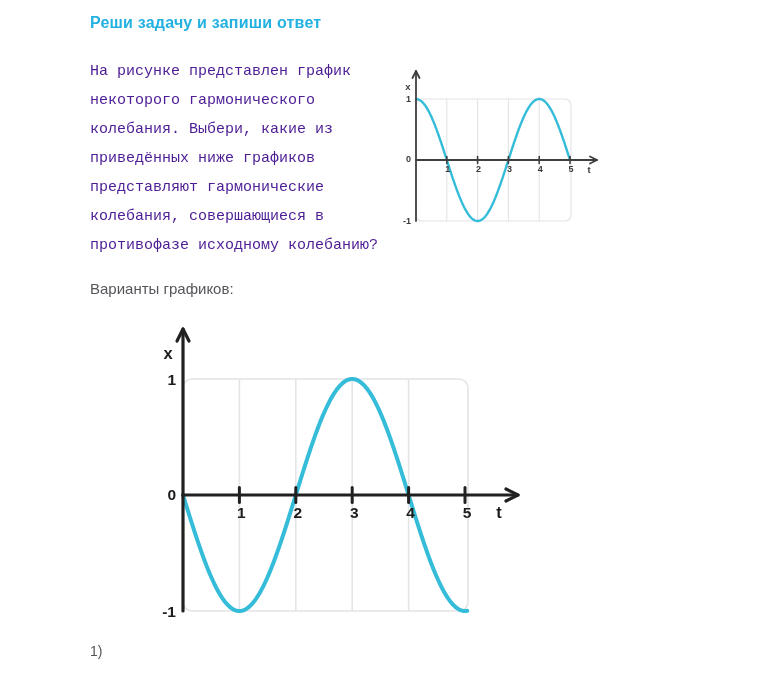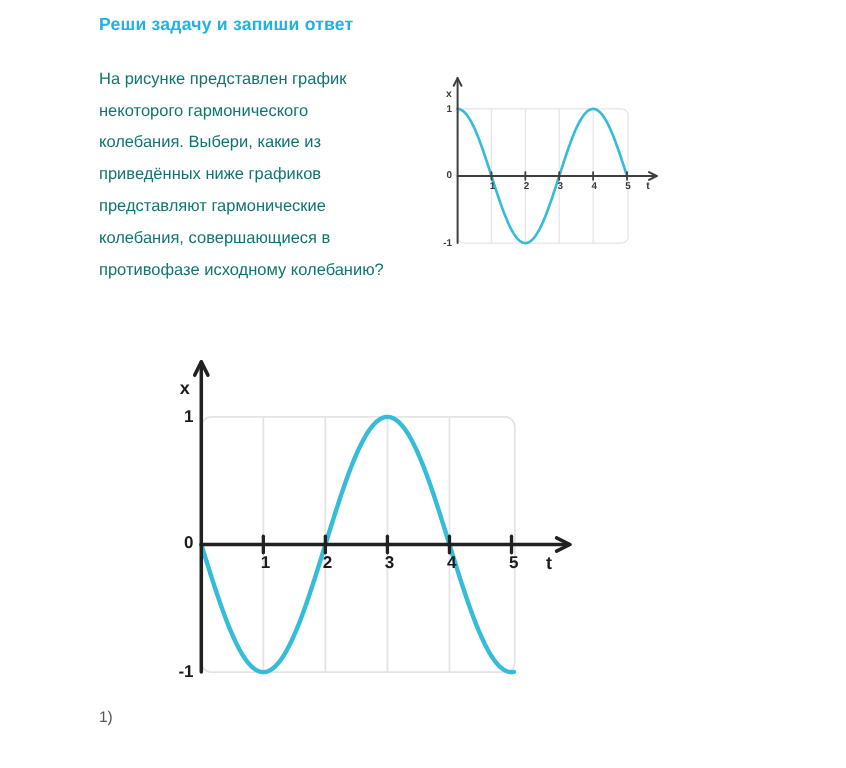--- a/index.html
+++ b/index.html
@@ -67,21 +67,21 @@
     font-family: "Liberation Sans", "DejaVu Sans", sans-serif;
   }
 </style>
 </head>
 <body>
 
 <div class="page">
 
   <div class="task-title" style="color: rgb(34, 177, 224); text-align: center;">Реши задачу и запиши ответ</div>
 
-  <div class="problem-text" style="color: #0f766e;">На рисунке представлен график
+  <div class="problem-text" style="color: #4c1d95; font-family: Liberation Mono, monospace;">На рисунке представлен график
 некоторого гармонического
 колебания. Выбери, какие из
 приведённых ниже графиков
 представляют гармонические
 колебания, совершающиеся в
 противофазе исходному колебанию?</div>
 
   <div class="small-chart"><svg width="212" height="185" viewBox="0 0 212 185">
         <rect x="21" y="41" width="155" height="122" rx="6" fill="none" stroke="#e4e4e8" stroke-width="1.1"></rect>
         <line x1="51.8" y1="41" x2="51.8" y2="163" stroke="#e4e4e8" stroke-width="1.1"></line>
@@ -103,20 +103,21 @@
         <text x="114.4" y="111" fill="#3a3a3a" font-size="9" font-weight="700" text-anchor="middle" dominant-baseline="central">3</text>
         <text x="145.2" y="111" fill="#3a3a3a" font-size="9" font-weight="700" text-anchor="middle" dominant-baseline="central">4</text>
         <text x="176" y="111" fill="#3a3a3a" font-size="9" font-weight="700" text-anchor="middle" dominant-baseline="central">5</text>
         <text x="16" y="41" fill="#3a3a3a" font-size="9" font-weight="700" text-anchor="end" dominant-baseline="central">1</text>
         <text x="16" y="101" fill="#3a3a3a" font-size="9" font-weight="700" text-anchor="end" dominant-baseline="central">0</text>
         <text x="16" y="163" fill="#3a3a3a" font-size="9" font-weight="700" text-anchor="end" dominant-baseline="central">-1</text>
         <text x="13" y="28" fill="#3a3a3a" font-size="9.5" font-weight="700" text-anchor="middle" dominant-baseline="central">x</text>
         <text x="194" y="111" fill="#3a3a3a" font-size="9.5" font-weight="700" text-anchor="middle" dominant-baseline="central">t</text>
       </svg></div>
 
+  <div class="options-label" style="color: rgb(85, 86, 90);">Варианты графиков:</div>
 
   <div class="big-chart"><svg width="385" height="302" viewBox="0 0 385 302">
         <rect x="33" y="57" width="285" height="232" rx="9" fill="none" stroke="#e4e4e8" stroke-width="1.6"></rect>
         <line x1="89.4" y1="57" x2="89.4" y2="289" stroke="#e4e4e8" stroke-width="1.6"></line>
         <line x1="145.8" y1="57" x2="145.8" y2="289" stroke="#e4e4e8" stroke-width="1.6"></line>
         <line x1="202.2" y1="57" x2="202.2" y2="289" stroke="#e4e4e8" stroke-width="1.6"></line>
         <line x1="258.6" y1="57" x2="258.6" y2="289" stroke="#e4e4e8" stroke-width="1.6"></line>
         <polyline points="33.00,173.00 34.13,176.64 35.26,180.28 36.38,183.92 37.51,187.54 38.64,191.15 39.77,194.74 40.90,198.30 42.02,201.85 43.15,205.36 44.28,208.85 45.41,212.29 46.54,215.70 47.66,219.07 48.79,222.39 49.92,225.66 51.05,228.88 52.18,232.05 53.30,235.16 54.43,238.20 55.56,241.18 56.69,244.10 57.82,246.94 58.94,249.71 60.07,252.41 61.20,255.02 62.33,257.56 63.46,260.01 64.58,262.38 65.71,264.66 66.84,266.85 67.97,268.94 69.10,270.94 70.22,272.85 71.35,274.65 72.48,276.36 73.61,277.96 74.74,279.46 75.86,280.85 76.99,282.14 78.12,283.32 79.25,284.39 80.38,285.36 81.50,286.21 82.63,286.95 83.76,287.57 84.89,288.09 86.02,288.49 87.14,288.77 88.27,288.94 89.40,289.00 90.53,288.94 91.66,288.77 92.78,288.49 93.91,288.09 95.04,287.57 96.17,286.95 97.30,286.21 98.42,285.36 99.55,284.39 100.68,283.32 101.81,282.14 102.94,280.85 104.06,279.46 105.19,277.96 106.32,276.36 107.45,274.65 108.58,272.85 109.70,270.94 110.83,268.94 111.96,266.85 113.09,264.66 114.22,262.38 115.34,260.01 116.47,257.56 117.60,255.02 118.73,252.41 119.86,249.71 120.98,246.94 122.11,244.10 123.24,241.18 124.37,238.20 125.50,235.16 126.62,232.05 127.75,228.88 128.88,225.66 130.01,222.39 131.14,219.07 132.26,215.70 133.39,212.29 134.52,208.85 135.65,205.36 136.78,201.85 137.90,198.30 139.03,194.74 140.16,191.15 141.29,187.54 142.42,183.92 143.54,180.28 144.67,176.64 145.80,173.00 146.93,169.36 148.06,165.72 149.18,162.08 150.31,158.46 151.44,154.85 152.57,151.26 153.70,147.70 154.82,144.15 155.95,140.64 157.08,137.15 158.21,133.71 159.34,130.30 160.46,126.93 161.59,123.61 162.72,120.34 163.85,117.12 164.98,113.95 166.10,110.84 167.23,107.80 168.36,104.82 169.49,101.90 170.62,99.06 171.74,96.29 172.87,93.59 174.00,90.98 175.13,88.44 176.26,85.99 177.38,83.62 178.51,81.34 179.64,79.15 180.77,77.06 181.90,75.06 183.02,73.15 184.15,71.35 185.28,69.64 186.41,68.04 187.54,66.54 188.66,65.15 189.79,63.86 190.92,62.68 192.05,61.61 193.18,60.64 194.30,59.79 195.43,59.05 196.56,58.43 197.69,57.91 198.82,57.51 199.94,57.23 201.07,57.06 202.20,57.00 203.33,57.06 204.46,57.23 205.58,57.51 206.71,57.91 207.84,58.43 208.97,59.05 210.10,59.79 211.22,60.64 212.35,61.61 213.48,62.68 214.61,63.86 215.74,65.15 216.86,66.54 217.99,68.04 219.12,69.64 220.25,71.35 221.38,73.15 222.50,75.06 223.63,77.06 224.76,79.15 225.89,81.34 227.02,83.62 228.14,85.99 229.27,88.44 230.40,90.98 231.53,93.59 232.66,96.29 233.78,99.06 234.91,101.90 236.04,104.82 237.17,107.80 238.30,110.84 239.42,113.95 240.55,117.12 241.68,120.34 242.81,123.61 243.94,126.93 245.06,130.30 246.19,133.71 247.32,137.15 248.45,140.64 249.58,144.15 250.70,147.70 251.83,151.26 252.96,154.85 254.09,158.46 255.22,162.08 256.34,165.72 257.47,169.36 258.60,173.00 259.73,176.64 260.86,180.28 261.98,183.92 263.11,187.54 264.24,191.15 265.37,194.74 266.50,198.30 267.62,201.85 268.75,205.36 269.88,208.85 271.01,212.29 272.14,215.70 273.26,219.07 274.39,222.39 275.52,225.66 276.65,228.88 277.78,232.05 278.90,235.16 280.03,238.20 281.16,241.18 282.29,244.10 283.42,246.94 284.54,249.71 285.67,252.41 286.80,255.02 287.93,257.56 289.06,260.01 290.18,262.38 291.31,264.66 292.44,266.85 293.57,268.94 294.70,270.94 295.82,272.85 296.95,274.65 298.08,276.36 299.21,277.96 300.34,279.46 301.46,280.85 302.59,282.14 303.72,283.32 304.85,284.39 305.98,285.36 307.10,286.21 308.23,286.95 309.36,287.57 310.49,288.09 311.62,288.49 312.74,288.77 313.87,288.94 315.00,289.00 316.13,288.94 317.26,288.77" fill="none" stroke="#35bcd9" stroke-width="4" stroke-linecap="round" stroke-linejoin="round"></polyline>
         <line x1="33" y1="7" x2="33" y2="289" stroke="#212121" stroke-width="3.2" stroke-linecap="round"></line>
         <line x1="33" y1="173" x2="368" y2="173" stroke="#212121" stroke-width="3.2" stroke-linecap="round"></line>

